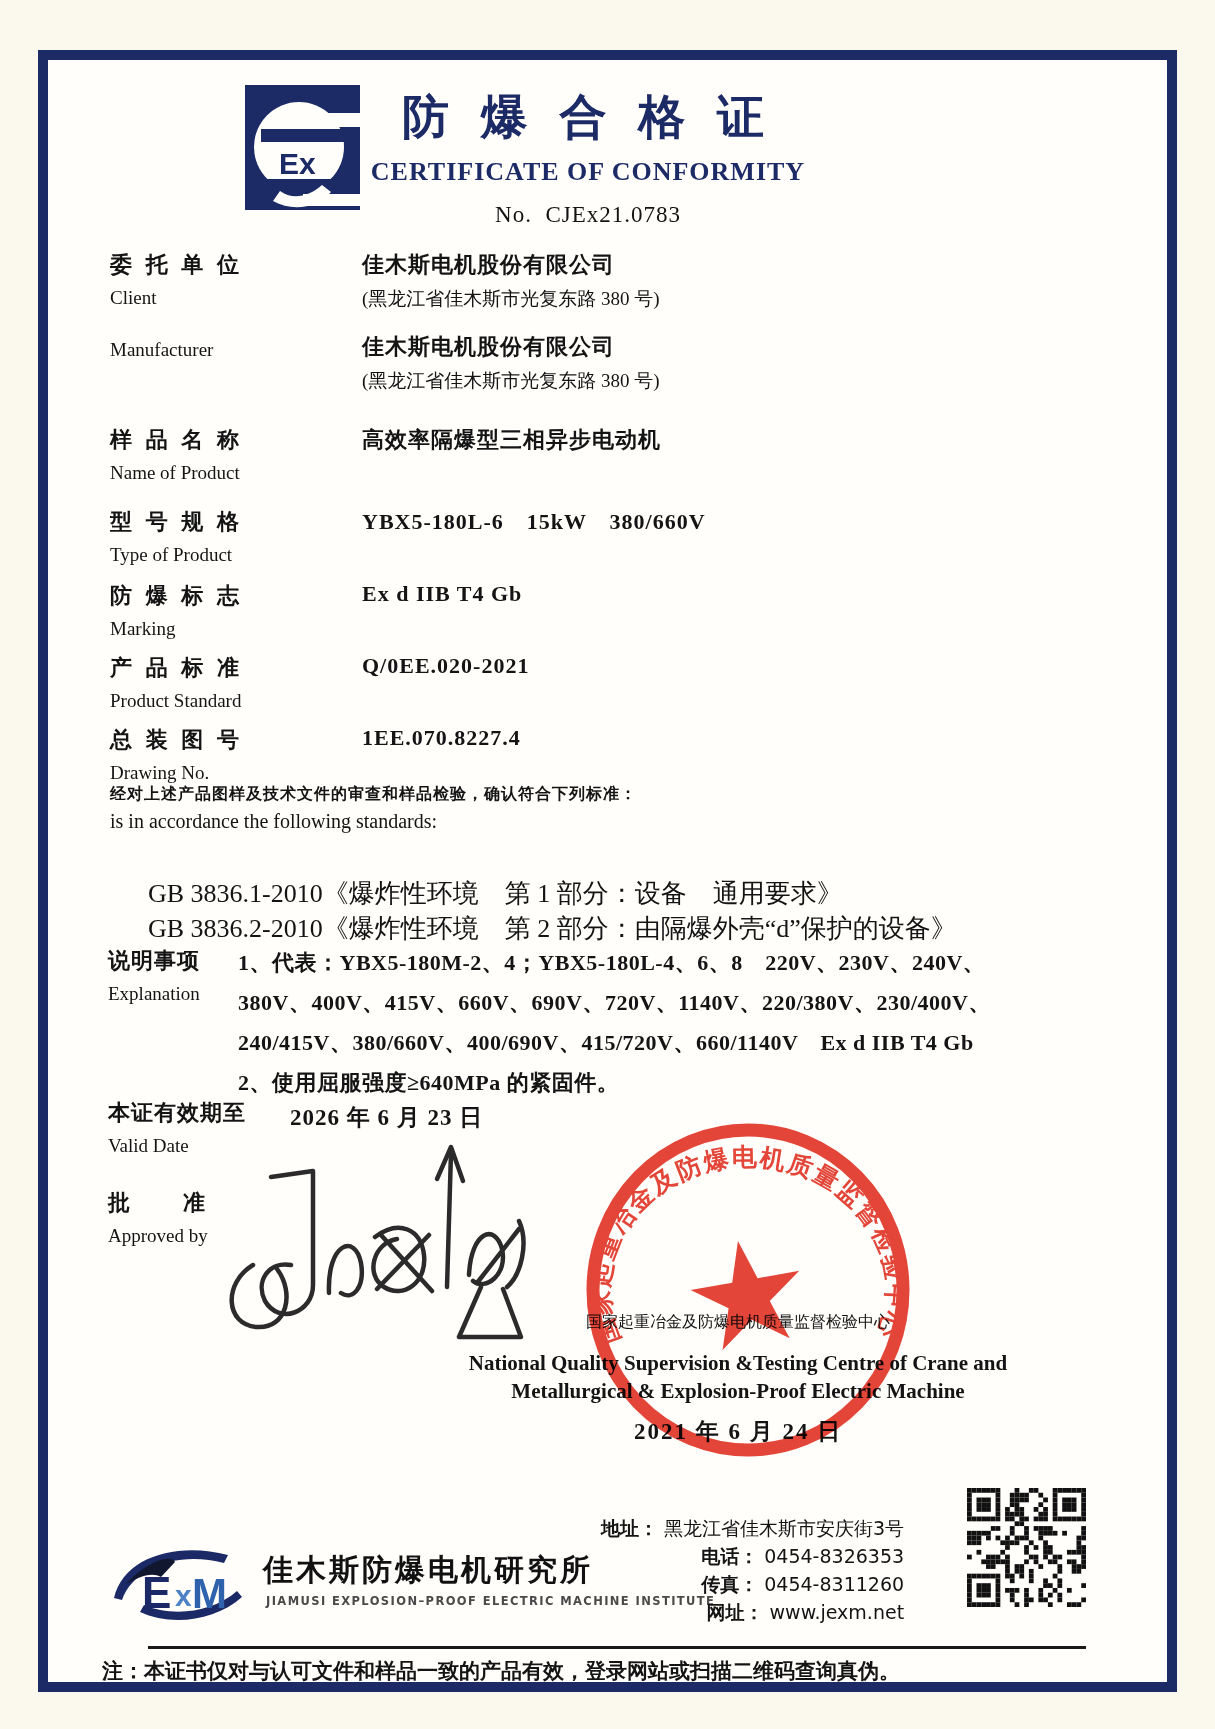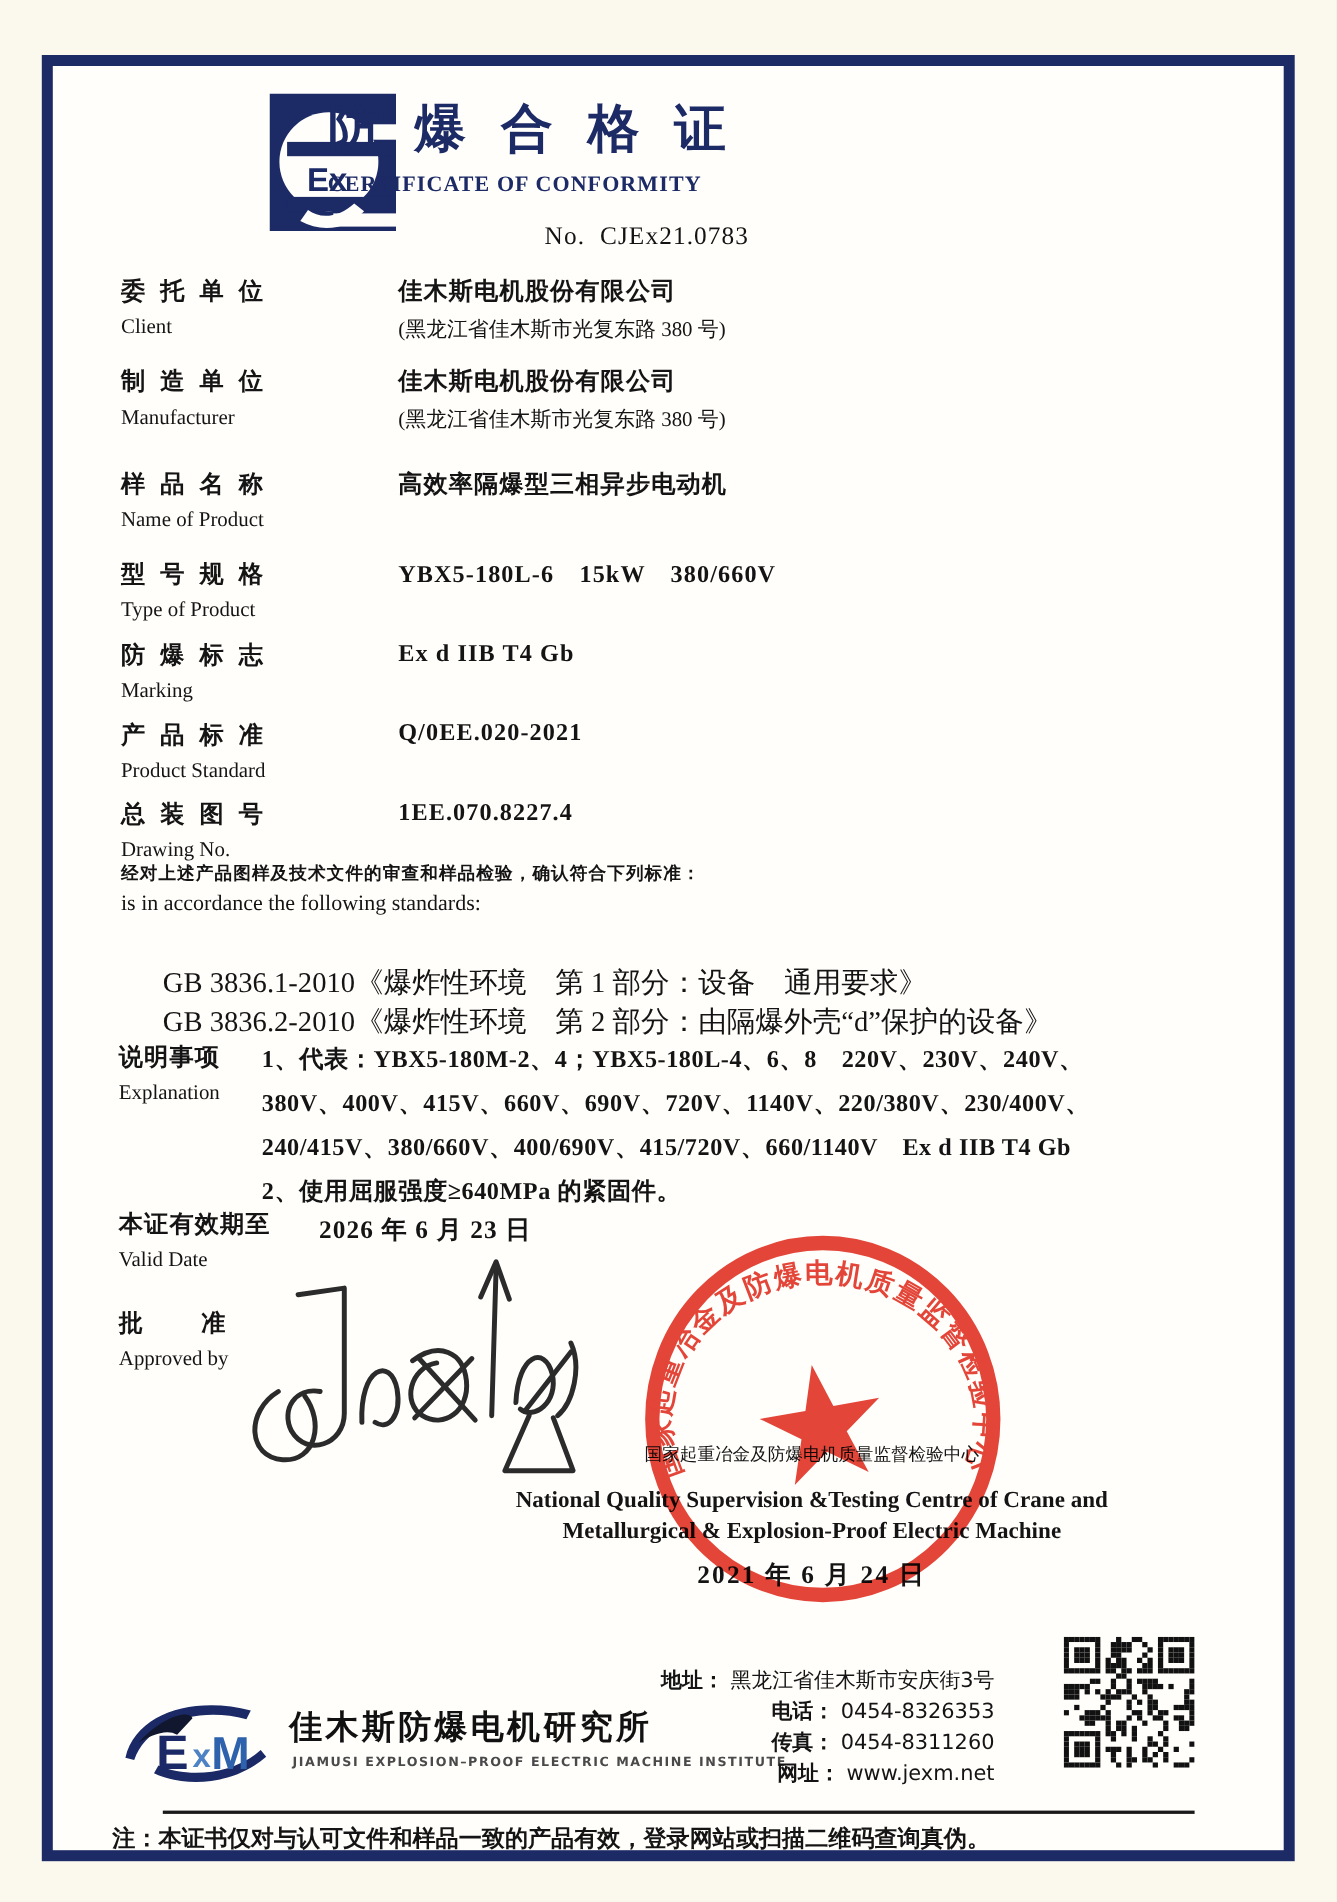--- a/index.html
+++ b/index.html
@@ -5,24 +5,24 @@
   html,body{margin:0;padding:0;background:#efede1;}
   .page{position:relative;width:1215px;height:1729px;background:#fbf9ee;
         font-family:"DejaVu Sans",sans-serif;color:#141414;overflow:hidden;}
   .frame{position:absolute;left:38px;top:50px;width:1139px;height:1642px;
          box-sizing:border-box;border:10px solid #1c2a66;background:#fffefb;}
   .abs{position:absolute;}
   .ws{white-space:pre-wrap;}
 
   
   .logo-ex{left:197px;top:25px;width:115px;height:125px;}
-  .title-wrap{left:250px;top:26px;width:580px;text-align:left;}
+  .title-wrap{left:250px;top:26px;width:580px;text-align:center;}
   .title-cn{font-size:47px;font-weight:bold;color:#1c2a66;letter-spacing:10px;
             font-family:"Liberation Serif",serif;}
-  .title-en{margin-top:8px;font-size:20px;font-weight:bold;color:#1c2a66;
+  .title-en{margin-top:8px;font-size:26px;font-weight:bold;color:#1c2a66;
             font-family:"Liberation Serif",serif;letter-spacing:1px;}
   .cert-no{left:250px;top:142px;width:580px;text-align:center;font-size:23px;
            font-family:"Liberation Serif",serif;color:#131313;letter-spacing:1px;}
 
   
   .row{left:62px;width:1010px;height:70px;}
   .fl{font-size:22px;font-weight:bold;letter-spacing:3px;}
   .fe{font-size:19px;font-family:"Liberation Serif",serif;margin-top:7px;}
   .fv{position:absolute;left:252px;top:0;font-size:22px;font-weight:bold;
       font-family:"Liberation Serif",serif;letter-spacing:1px;}
@@ -76,21 +76,20 @@
     </div>
     <div class="abs cert-no ws">No.  CJEx21.0783</div>
 
     <div class="abs row" style="top:190px">
       <div class="fl">委 托 单 位</div>
       <div class="fe">Client</div>
       <div class="fv ws">佳木斯电机股份有限公司</div>
       <div class="fn">(黑龙江省佳木斯市光复东路 380 号)</div>
     </div>
     <div class="abs row" style="top:272px">
-      <div class="fl">制 造 单 位</div>
       <div class="fe">Manufacturer</div>
       <div class="fv ws">佳木斯电机股份有限公司</div>
       <div class="fn">(黑龙江省佳木斯市光复东路 380 号)</div>
     </div>
     <div class="abs row" style="top:365px">
       <div class="fl">样 品 名 称</div>
       <div class="fe">Name of Product</div>
       <div class="fv ws">高效率隔爆型三相异步电动机</div>
     </div>
     <div class="abs row" style="top:447px">

